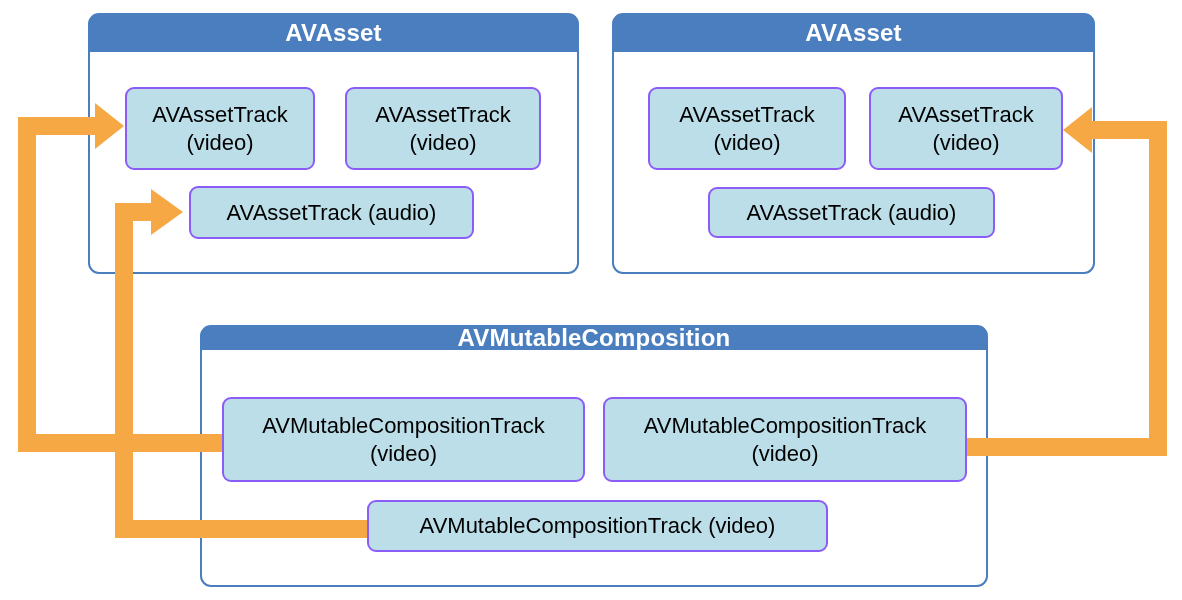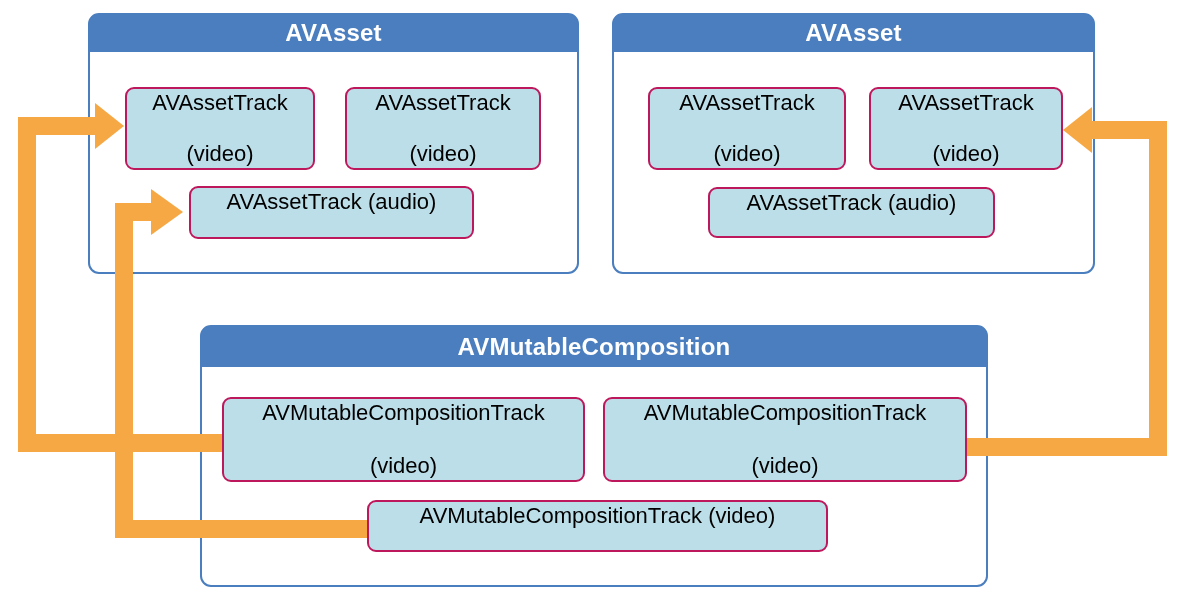--- a/index.html
+++ b/index.html
@@ -26,34 +26,34 @@
     border-radius: 9px 9px 0 0;
     color: #ffffff;
     font-size: 24px;
     font-weight: bold;
     display: flex;
     align-items: center;
     justify-content: center;
     letter-spacing: 0.2px;
   }
   .hdr-38 { height: 38px; }
-  .hdr-40 { height: 41px; }
+  .hdr-40 { height: 24px; }
   .track {
     position: absolute;
     box-sizing: border-box;
     background: #BCDEE8;
-    border: 2px solid #be185d;
+    border: 2px solid #8b5cf6;
     border-radius: 9px;
     color: #000000;
     font-size: 22px;
     line-height: 28px;
     display: flex;
     flex-direction: column;
     align-items: center;
-    justify-content: space-between;
+    justify-content: center;
     text-align: center;
   }
   .track span { display: block; }
   svg.arrows {
     position: absolute;
     left: 0; top: 0;
     pointer-events: none;
   }
 </style>
 </head>

